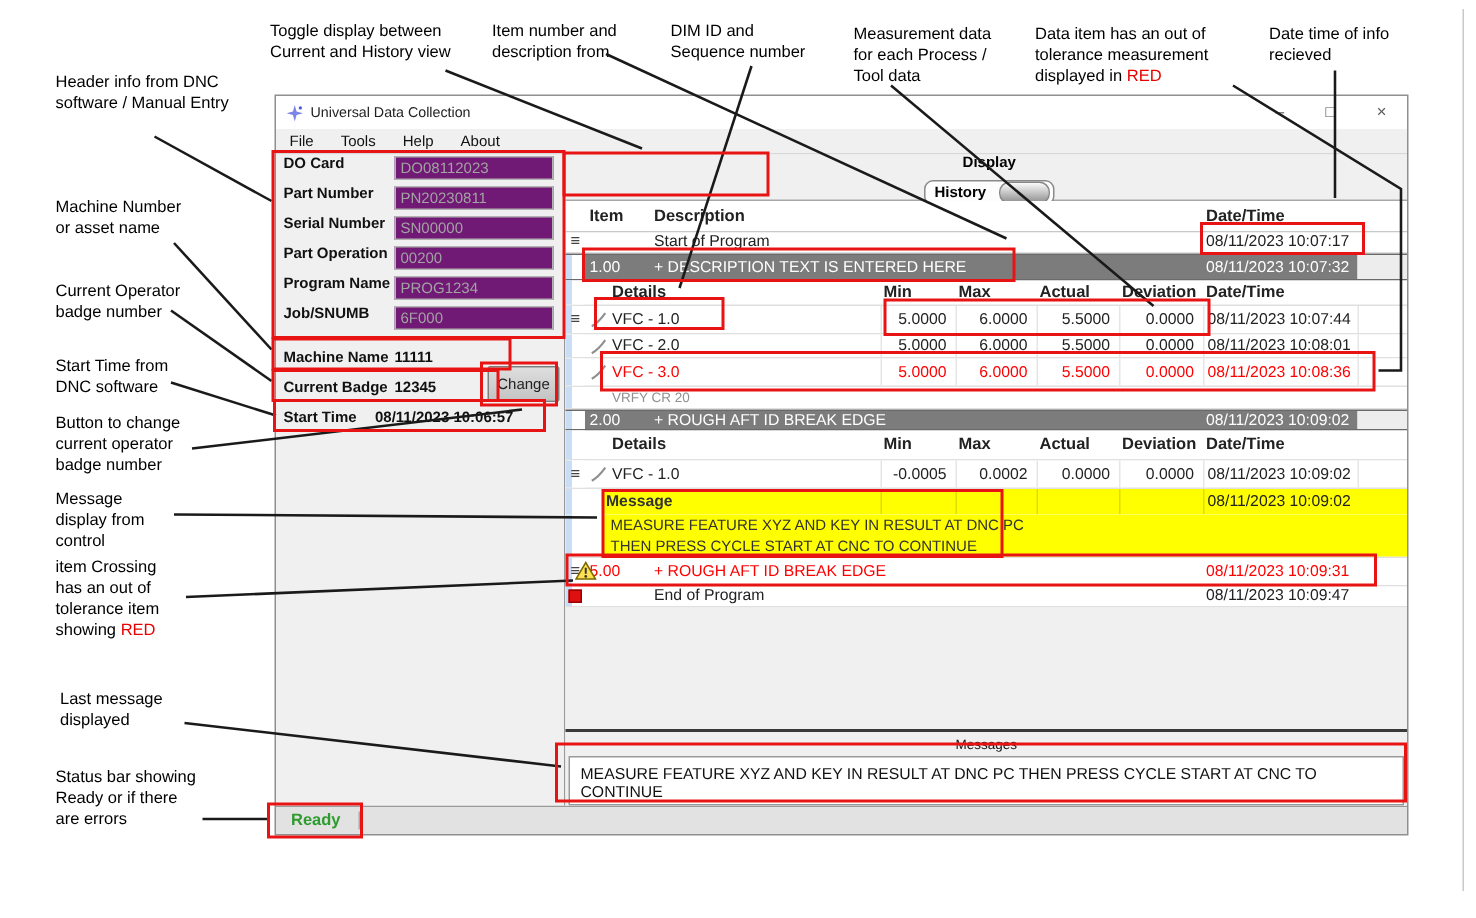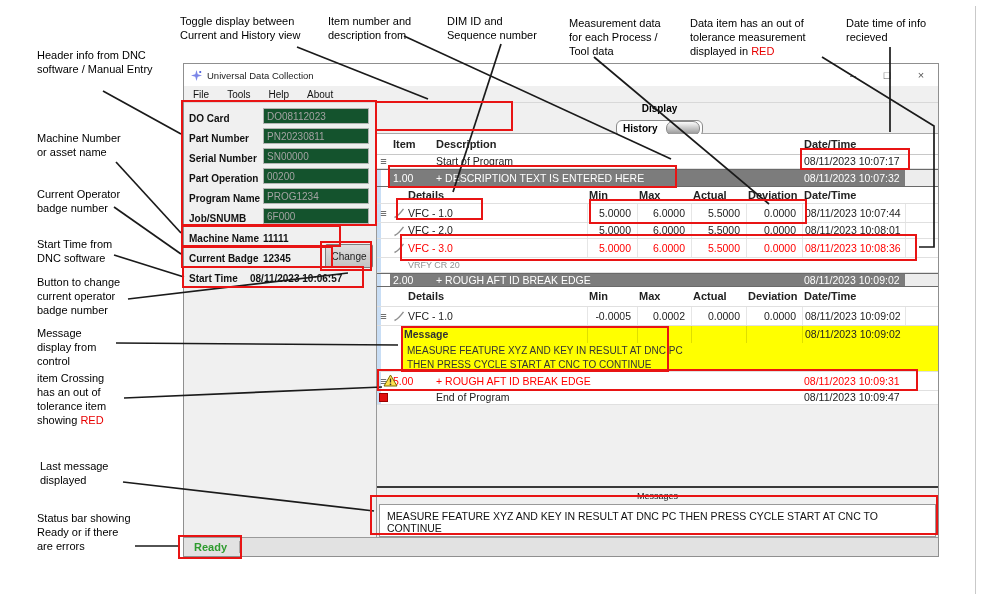--- a/index.html
+++ b/index.html
@@ -22,23 +22,23 @@
   .win-controls { margin-left:auto; display:flex; height:100%; }
   .win-btn { width:34px; display:flex; align-items:center; justify-content:center; color:#555; font-size:11px; }
   .menubar { height:17px; min-height:17px; background:#f0f0f0; border-bottom:1px solid #d8d8d8;
              display:flex; align-items:center; font-size:10px; color:#111; }
   .menu-item { padding:0 9px; }
   .wbody { flex:1; display:flex; min-height:0; }
 
   
   .left-panel { width:193px; min-width:193px; background:#f0f0f0; border-right:1px solid #999;
                 position:relative; font-size:10px; padding-top:1px; }
-  .fld-row { display:flex; align-items:flex-end; height:20px; padding-left:5px; }
+  .fld-row { display:flex; align-items:flex-start; height:20px; padding-left:5px; }
   .fld-row label { font-weight:bold; width:74px; color:#111; }
-  .fld { width:106px; height:16px; border:1px solid #b3b3b3; background:#14532d; color:#a3a3a3;
+  .fld { width:106px; height:16px; border:1px solid #b3b3b3; background:#701a75; color:#a3a3a3;
          font-size:10px; font-family:inherit; padding:0 3px; }
   .gap4 { height:4px; }
   .info-row { display:flex; align-items:center; height:20px; padding-left:5px; font-weight:bold; color:#111; }
   .info-row .lbl { width:74px; }
   .info-row .lbl-st { width:61px; }
   .change-btn { position:absolute; left:141px; top:141px; width:48px; height:24px;
                 background:linear-gradient(#dedede,#c3c3c3); border:1px solid #7e7e7e; border-radius:2px;
                 font-size:10px; color:#222; display:flex; align-items:center; justify-content:center; }
 
   

